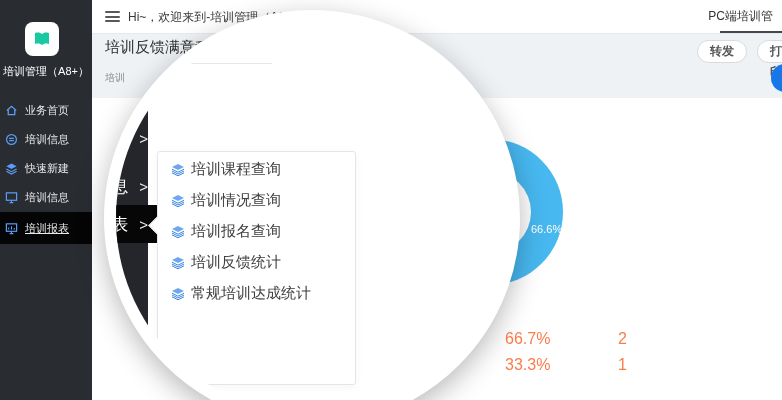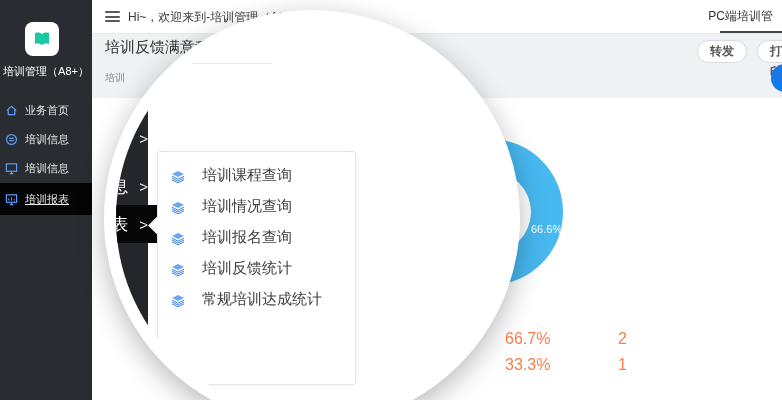--- a/index.html
+++ b/index.html
@@ -49,21 +49,21 @@
   .legend-count{text-align:right;}
   
   #magnifier{position:absolute;left:104px;top:10px;width:392px;height:392px;border:12px solid #fff;border-radius:50%;background:#fff;overflow:hidden;box-shadow:0 8px 28px rgba(0,0,0,.28);z-index:10;}
   .mag-strip{position:absolute;left:-20px;top:44px;width:52px;height:300px;background:#24262b;}
   .mag-row{position:absolute;left:-24px;width:56px;display:flex;justify-content:flex-end;align-items:center;gap:11px;padding-right:9px;color:#fff;font-size:17px;}
   .mag-row .chev{font-size:15px;color:#f0f0f0;}
   #mag-row3{background:#070707;left:-44px;width:76px;top:183px;height:38px;}
   .mag-topline{position:absolute;left:46px;top:41px;width:110px;border-top:1px solid #e7e7e7;}
   .popup{position:absolute;left:41px;top:129px;width:197px;height:232px;background:#fff;border:1px solid #e3e5e8;border-radius:3px;box-shadow:0 2px 8px rgba(0,0,0,.04);}
   .popup-arrow{position:absolute;left:35px;top:197px;width:12px;height:12px;background:#fff;border-left:1px solid #e3e5e8;border-bottom:1px solid #e3e5e8;transform:rotate(45deg);z-index:11;}
-  .popup-item{height:31px;display:flex;align-items:flex-end;gap:16px;padding-left:12px;font-size:15px;color:#3d3d3d;cursor:pointer;}
+  .popup-item{height:31px;display:flex;align-items:center;gap:5px;padding-left:12px;font-size:15px;color:#3d3d3d;cursor:pointer;}
   .popup-item:first-child{margin-top:2px;}
 </style>
 </head>
 <body>
 
 <div id="stage">
 
   <div id="topbar">
     <div class="hamburger">
         <span></span>
@@ -133,20 +133,29 @@
           <svg width="13" height="13" viewBox="0 0 14 14">
               <circle cx="7" cy="7" r="5.3" fill="none" stroke="#5b9cf8" stroke-width="1.3"></circle>
               <path d="M4.5 5.8 H9.5 M4.5 8.2 H9.5" stroke="#5b9cf8" stroke-width="1.2"></path>
             </svg>
         </span>
         <span>培训信息</span>
       </div>
       <div class="nav-item">
         <span class="nav-ico">
           <svg width="13" height="13" viewBox="0 0 14 14">
+              <path d="M7 1.5 L12.5 4.5 L7 7.5 L1.5 4.5 Z" fill="#5b9cf8"></path>
+              <path d="M1.5 7.5 L7 10.5 L12.5 7.5 M1.5 10 L7 13 L12.5 10" fill="none" stroke="#5b9cf8" stroke-width="1.1"></path>
+            </svg>
+        </span>
+        <span>快速新建</span>
+      </div>
+      <div class="nav-item">
+        <span class="nav-ico">
+          <svg width="13" height="13" viewBox="0 0 14 14">
               <rect x="1.5" y="2" width="11" height="8" fill="none" stroke="#5b9cf8" stroke-width="1.3"></rect>
               <path d="M5 12.5 H9 M7 10 V12.5" stroke="#5b9cf8" stroke-width="1.2"></path>
             </svg>
         </span>
         <span>培训信息</span>
       </div>
       <div class="nav-item active">
         <span class="nav-ico">
           <svg width="13" height="13" viewBox="0 0 14 14">
               <rect x="1.5" y="2" width="11" height="8" fill="none" stroke="#5b9cf8" stroke-width="1.3"></rect>

